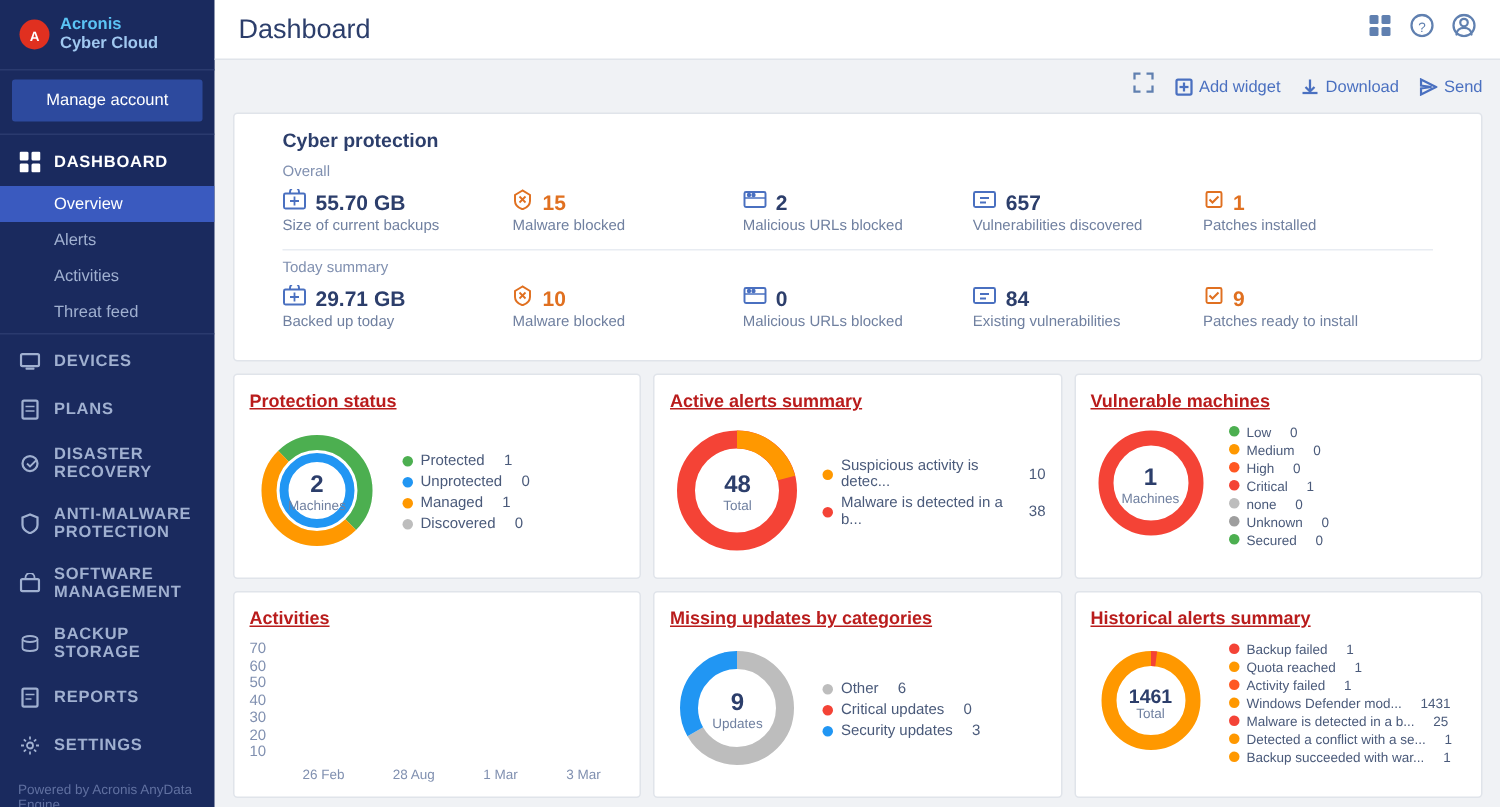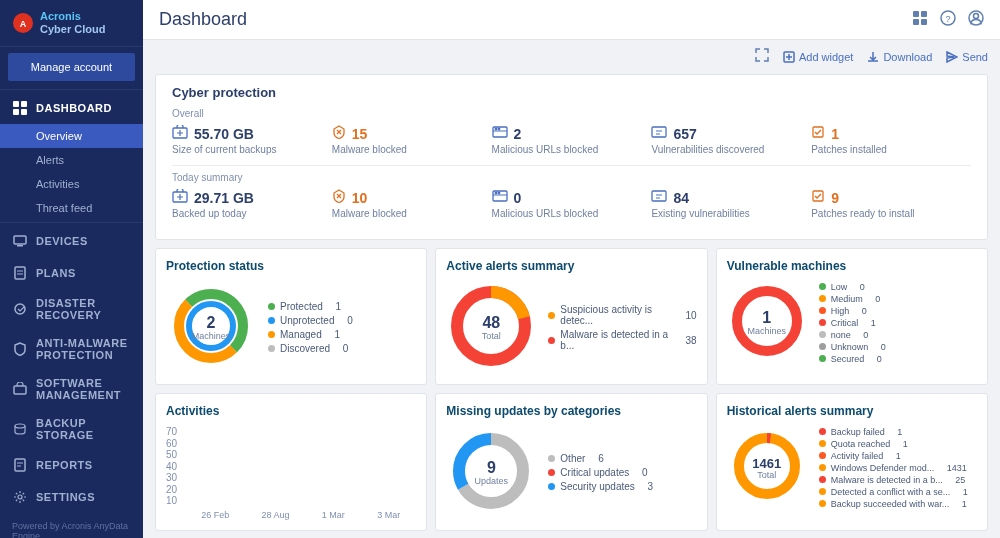--- a/index.html
+++ b/index.html
@@ -27,37 +27,37 @@
     .topbar-icons { display: flex; gap: 12px; align-items: center; }
     .topbar-icon { color: #6080b0; cursor: pointer; font-size: 16px; }
 
     .content { flex: 1; overflow-y: auto; padding: 8px 12px; background: #f0f2f5; }
 
     
     .widget-toolbar { display: flex; justify-content: flex-end; gap: 14px; margin-bottom: 8px; align-items: center; }
     .widget-toolbar-btn { color: #4a70c0; font-size: 11px; cursor: pointer; display: flex; align-items: center; gap: 4px; }
 
     
-    .cyber-panel { background: white; border: 1px solid #e0e4ea; border-radius: 3px; padding: 10px 16px; margin-bottom: 8px; }
+    .cyber-panel { background: white; border: 1px solid #e0e4ea; border-radius: 3px; padding: 10px 32px; margin-bottom: 8px; }
     .cyber-panel-title { font-size: 13px; font-weight: 600; color: #2c3e6b; margin-bottom: 8px; }
     .cyber-section-label { font-size: 10px; color: #8090b0; margin-bottom: 6px; }
     .cyber-metrics { display: flex; gap: 0; margin-bottom: 10px; }
     .cyber-metric { flex: 1; display: flex; flex-direction: column; gap: 2px; }
     .metric-icon-val { display: flex; align-items: center; gap: 6px; }
     .metric-val { font-size: 14px; font-weight: 700; color: #2c3e6b; }
     .metric-val.orange { color: #e07020; }
     .metric-label { font-size: 10px; color: #7080a0; }
     .metric-icon { font-size: 14px; }
     .divider-h { border: none; border-top: 1px solid #e8ecf2; margin: 6px 0; }
 
     
     .dashboard-grid { display: grid; grid-template-columns: 1fr 1fr 1fr; gap: 8px; margin-bottom: 8px; }
     .dashboard-grid-bottom { display: grid; grid-template-columns: 1fr 1fr 1fr; gap: 8px; }
     .widget { background: white; border: 1px solid #e0e4ea; border-radius: 3px; padding: 10px; }
-    .widget-title { font-size: 12px; font-weight: 600; color: #0c4a6e; margin-bottom: 8px; }
+    .widget-title { font-size: 12px; font-weight: 600; color: #b91c1c; margin-bottom: 8px; text-decoration: underline; }
 
     
     .donut-widget { display: flex; align-items: center; gap: 12px; }
     .donut-chart { position: relative; flex-shrink: 0; }
     .donut-label { position: absolute; top: 50%; left: 50%; transform: translate(-50%, -50%); text-align: center; }
     .donut-num { font-size: 16px; font-weight: 700; color: #2c3e6b; line-height: 1; }
     .donut-sub { font-size: 9px; color: #7080a0; }
     .legend { display: flex; flex-direction: column; gap: 3px; font-size: 10px; color: #4a5a7a; }
     .legend-item { display: flex; align-items: center; gap: 5px; }
     .legend-dot { width: 7px; height: 7px; border-radius: 50%; flex-shrink: 0; }

